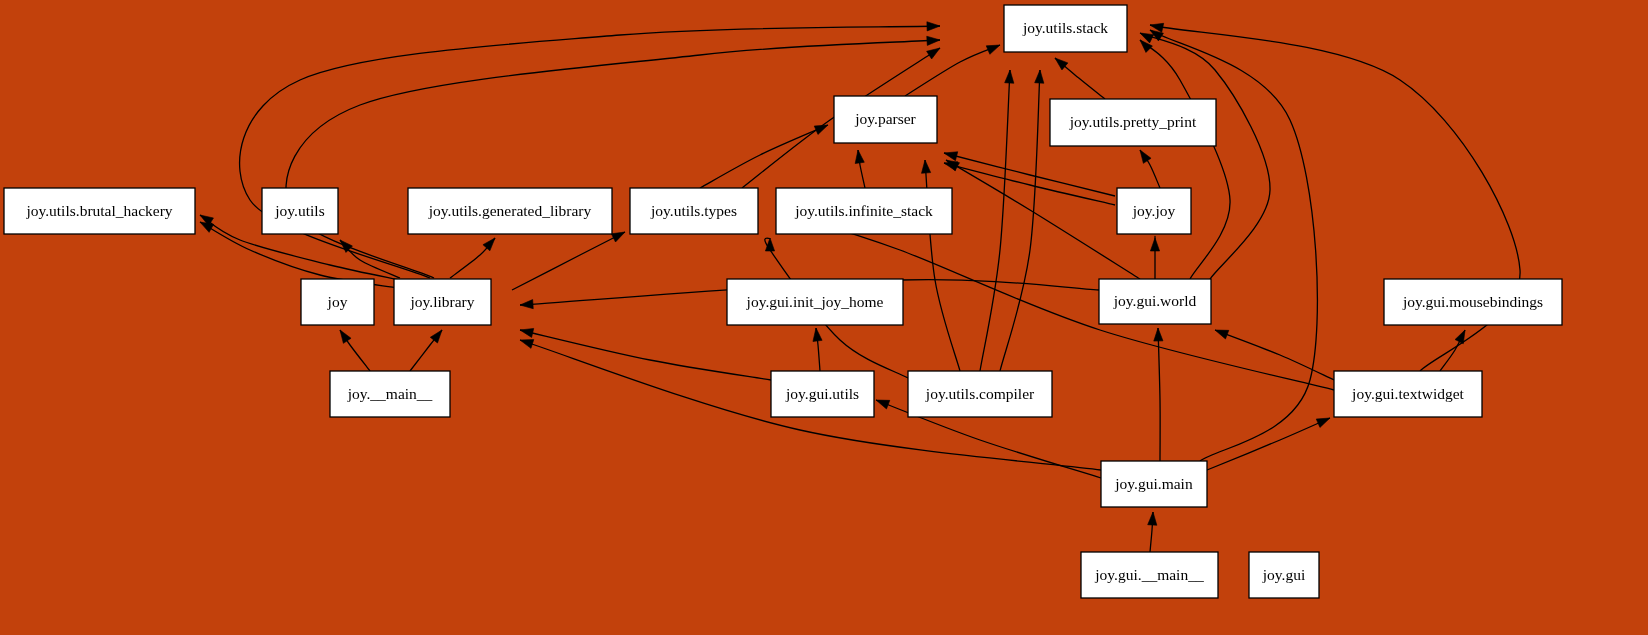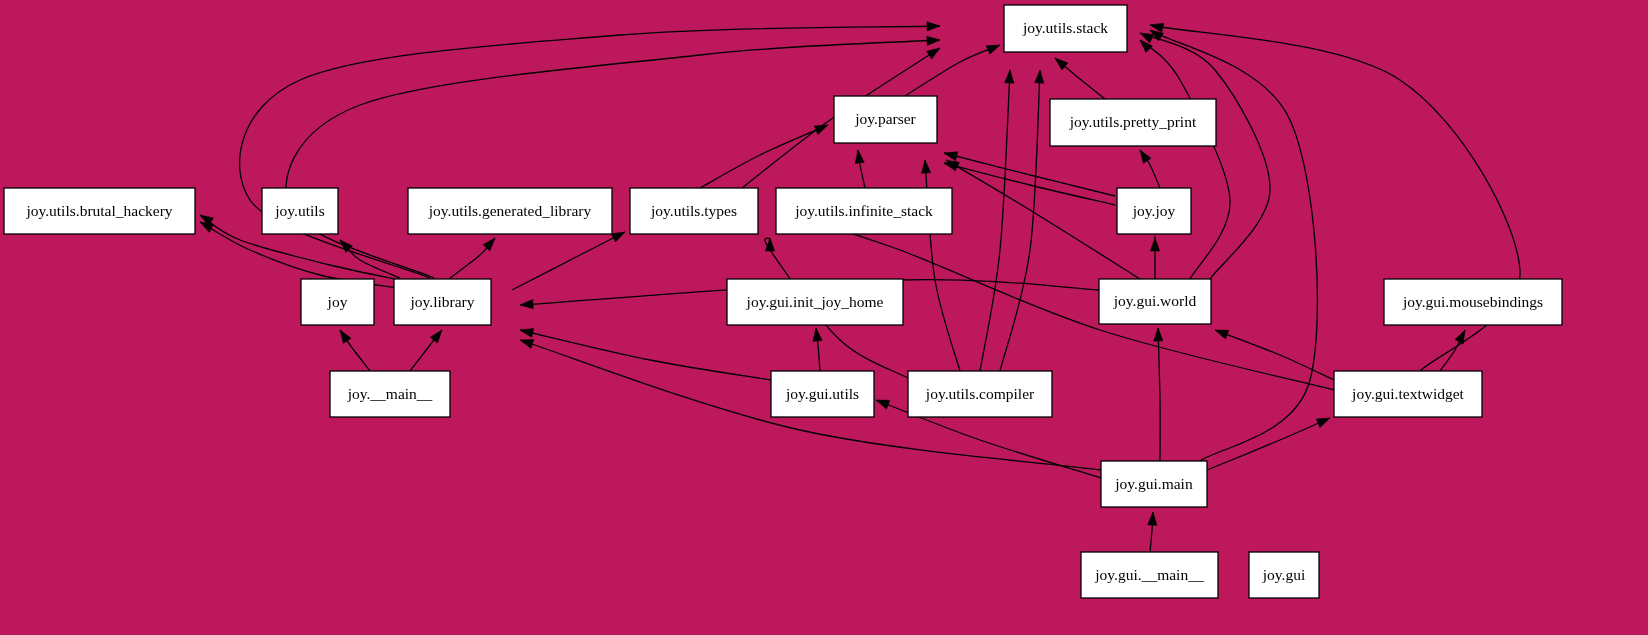--- a/index.html
+++ b/index.html
@@ -1,16 +1,16 @@
 <!DOCTYPE html>
 <html><head>
 <meta charset="utf-8">
 <style>
   html,body{margin:0;padding:0;background:#ffffff;}
-  #canvas{position:relative;width:1648px;height:635px;background:#be185d;
+  #canvas{position:relative;width:1648px;height:635px;background:#c2410c;
           font-family:"Liberation Serif", serif;}
   svg{position:absolute;left:0;top:0;width:1648px;height:635px;overflow:visible;}
   .node-rect{fill:#ffffff;stroke:#000000;stroke-width:1.3;}
   .node-label{font-family:"Liberation Serif", serif;font-size:15.5px;fill:#000000;
               text-anchor:middle;dominant-baseline:middle;}
   .edge{fill:none;stroke:#000000;stroke-width:1.3;}
   .arrowhead{fill:#000000;stroke:#000000;stroke-width:0.6;}
 </style>
 </head>
 <body>

